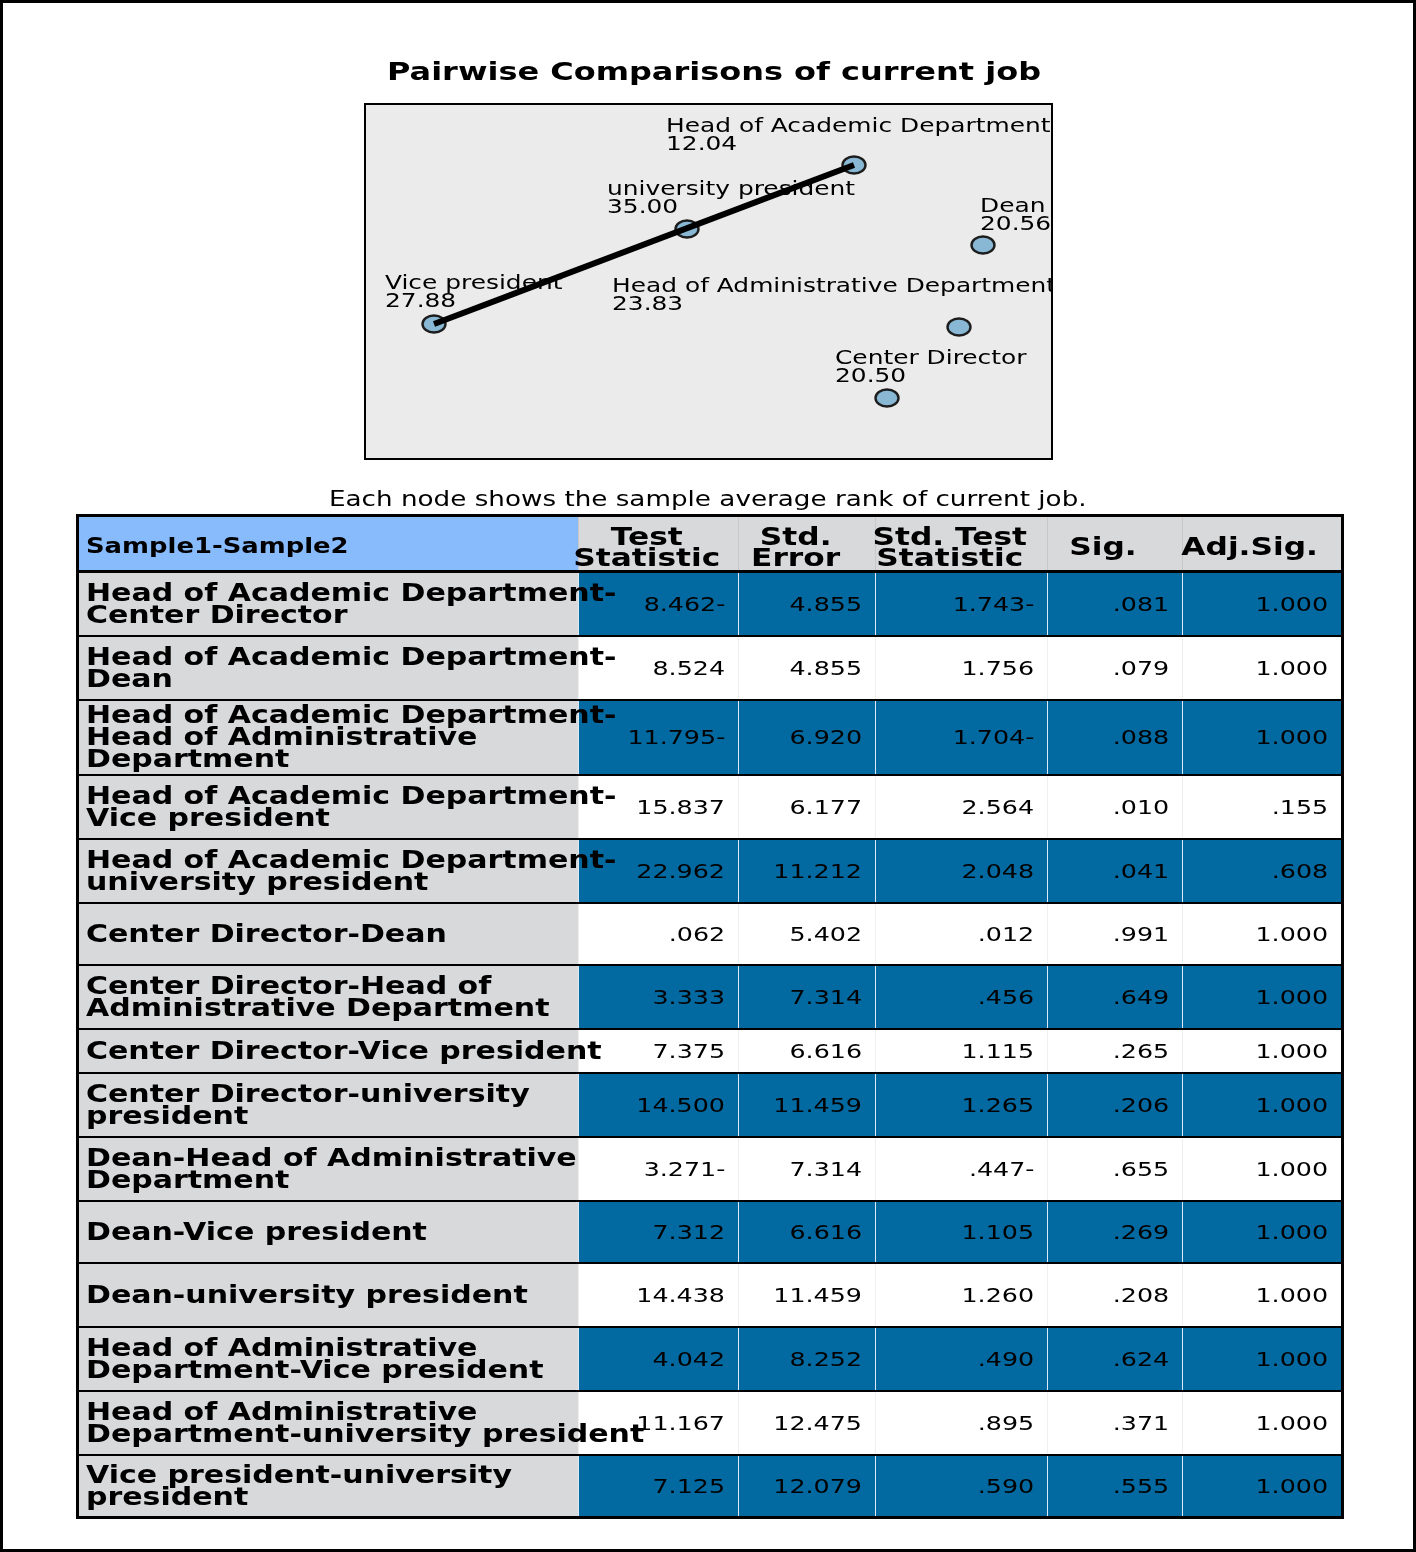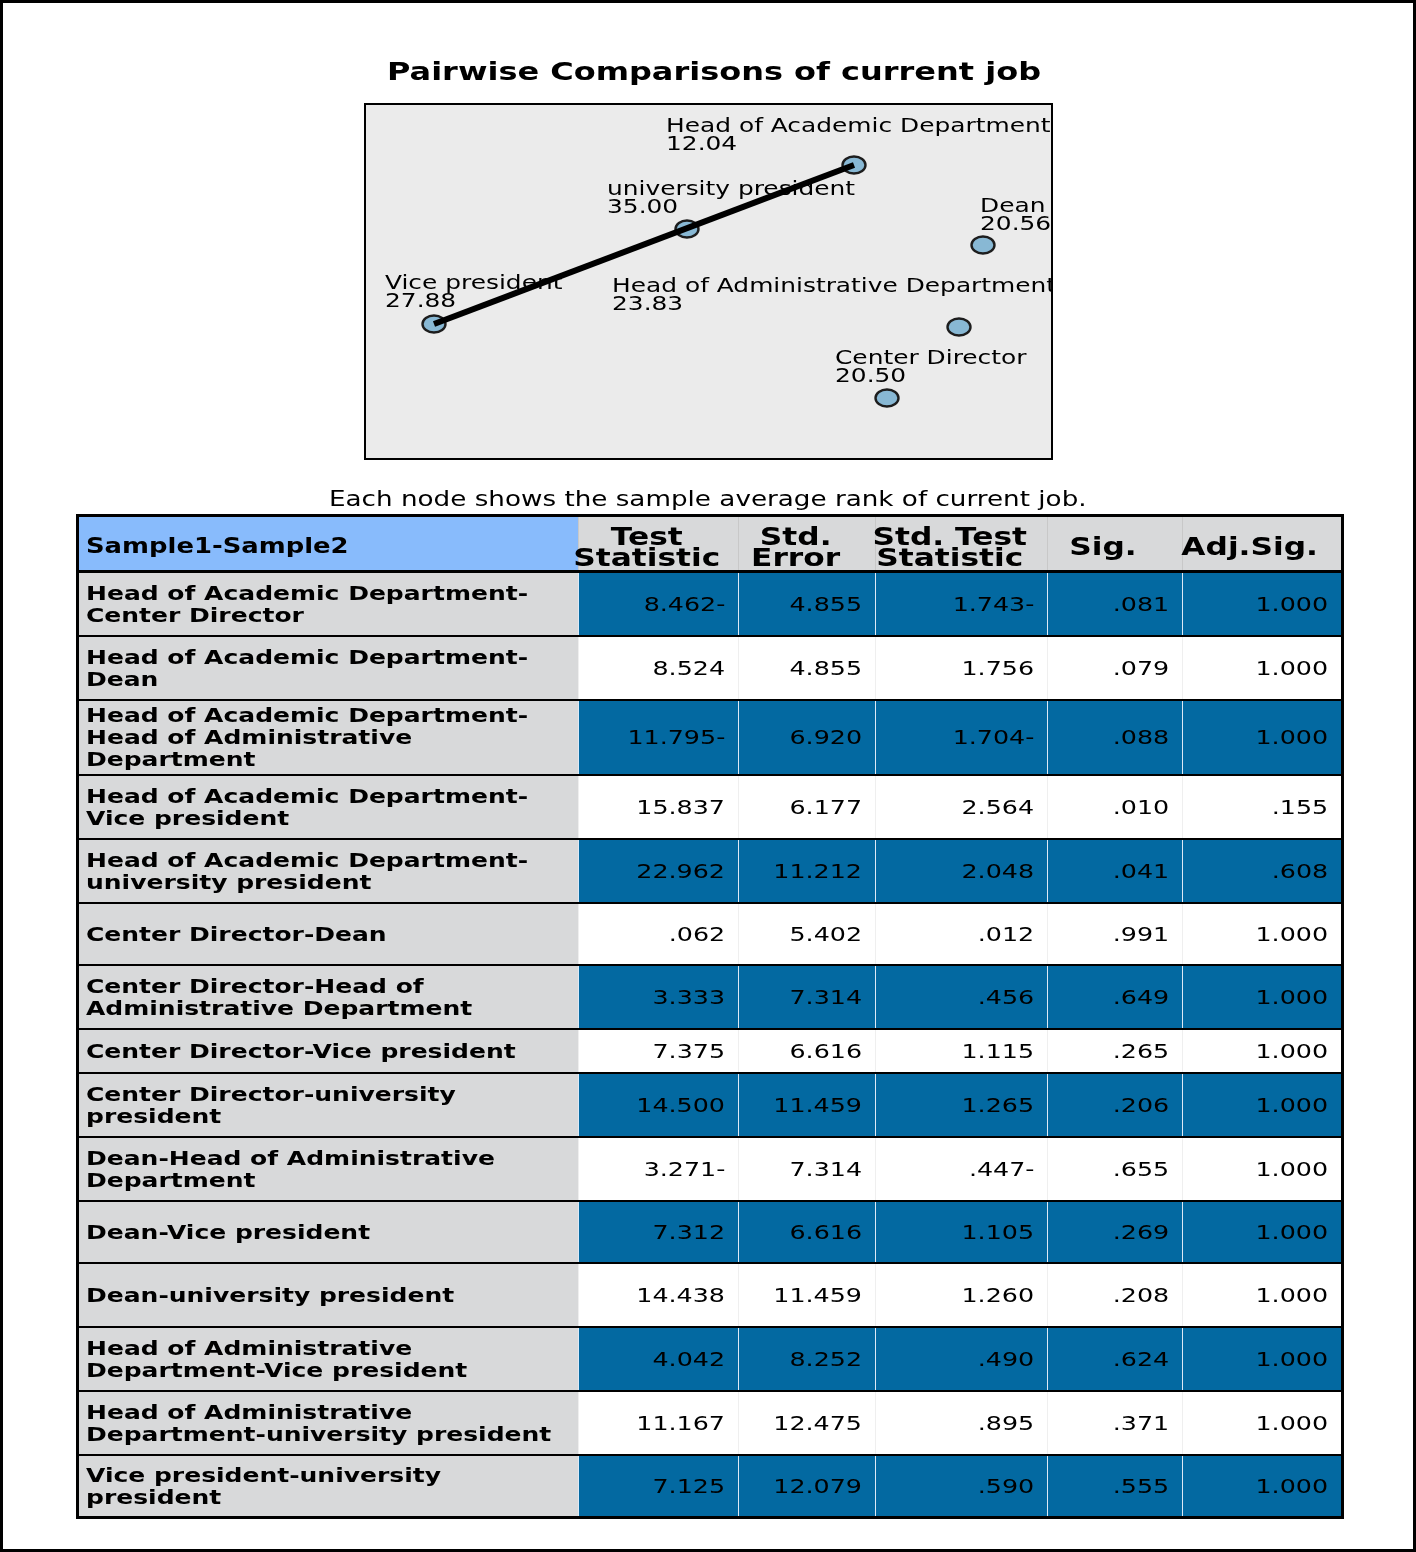--- a/index.html
+++ b/index.html
@@ -37,21 +37,21 @@
   thead tr{border-top:3px solid #000;border-bottom:3px solid #000;margin-top:24px;}
   tbody tr{border-bottom:2px solid #000;}
   tbody tr:last-child{border-bottom:3px solid #000;}
 
   .hdr{background:#d8d9da;font-size:25px;font-weight:bold;color:#000;
        line-height:21px;border-left:1px solid #c8c8c8;padding-top:6px !important;
        padding-right:24px !important;text-align:center;}
   .hdr .vl > i{transform-origin:center center;}
   .hdr0{background:#88bbfc;font-size:20.7px;font-weight:bold;color:#000;
         padding-left:7px !important;line-height:25px;border-left:none;text-align:left;padding-top:5px !important;}
-  .rh{background:#d8d9da;font-size:20px;font-weight:bold;color:#000;
+  .rh{background:#d8d9da;font-size:24px;font-weight:bold;color:#000;
       padding-left:7px !important;padding-right:4px !important;line-height:22px;}
   .val{font-size:20.3px;color:#000;text-align:right;padding-right:13px !important;
        border-left:1px solid #e9eff6;}
   .val .vl{text-align:right;}
   .val .vl > i{transform-origin:right center;}
   tr.alt  .val{background:#0369a1;border-left-color:#dde9f6;}
   tr.plain .val{background:#ffffff;border-left-color:#efefef;}
 </style>
 </head>
 <body>

